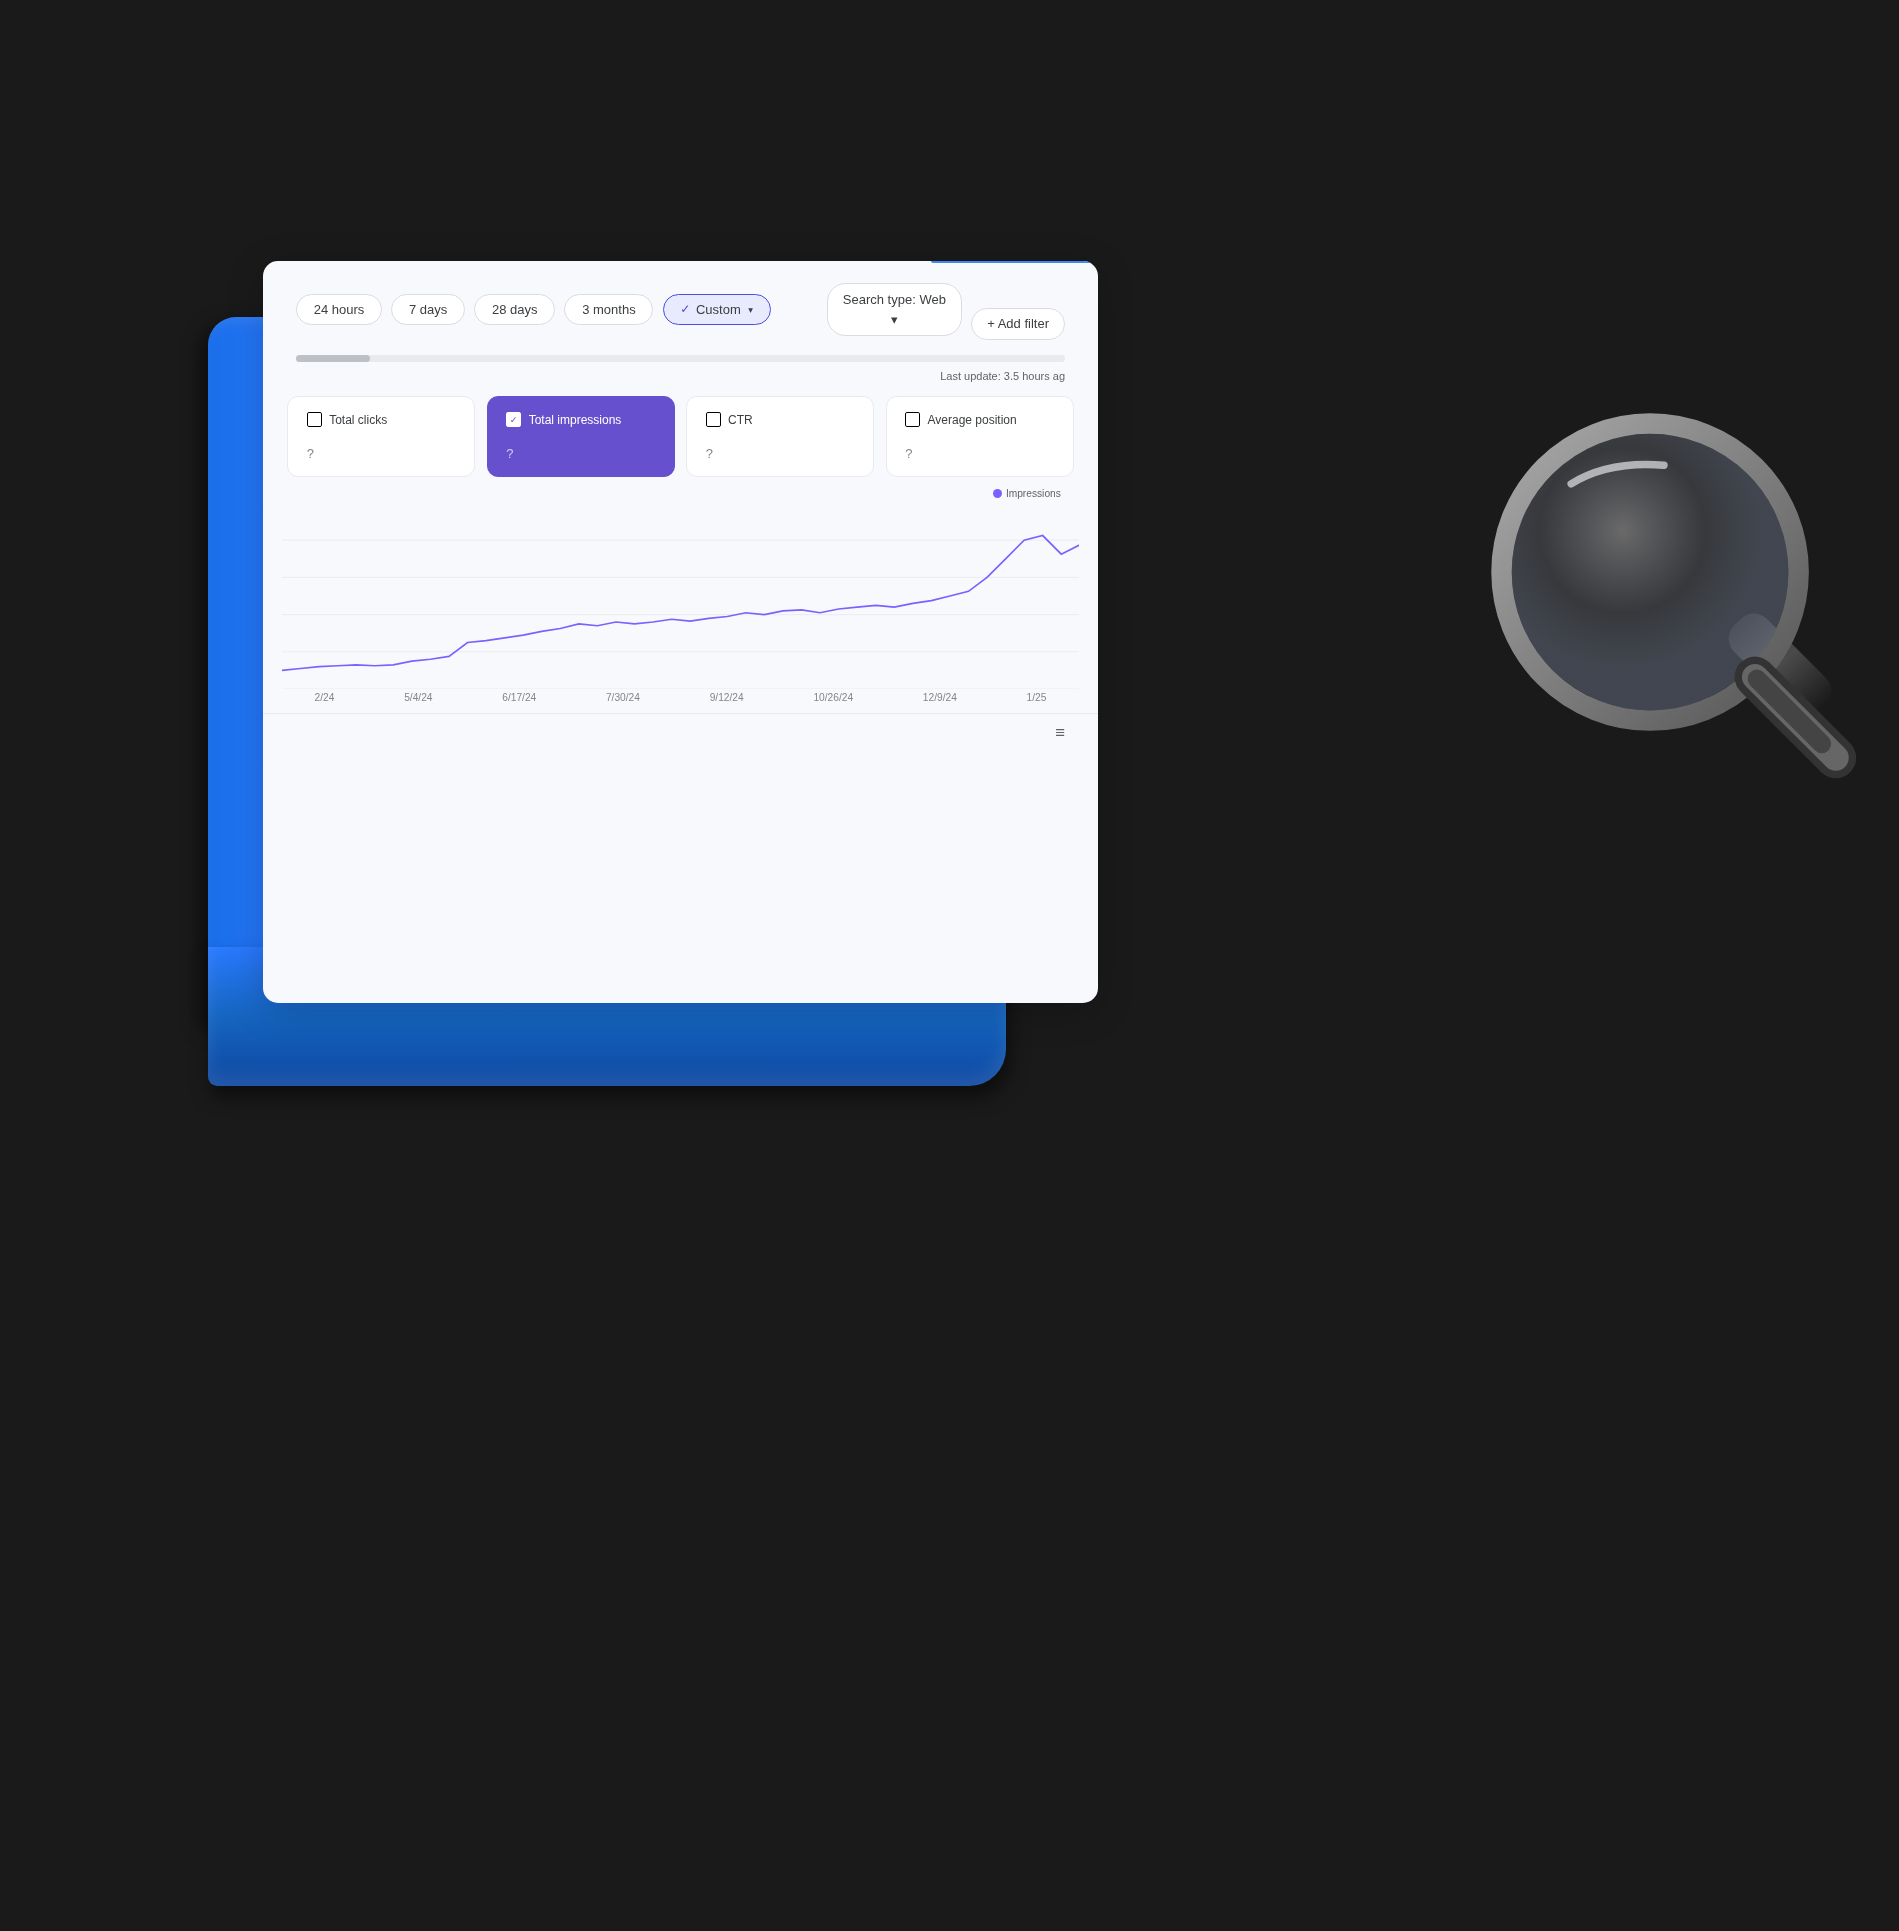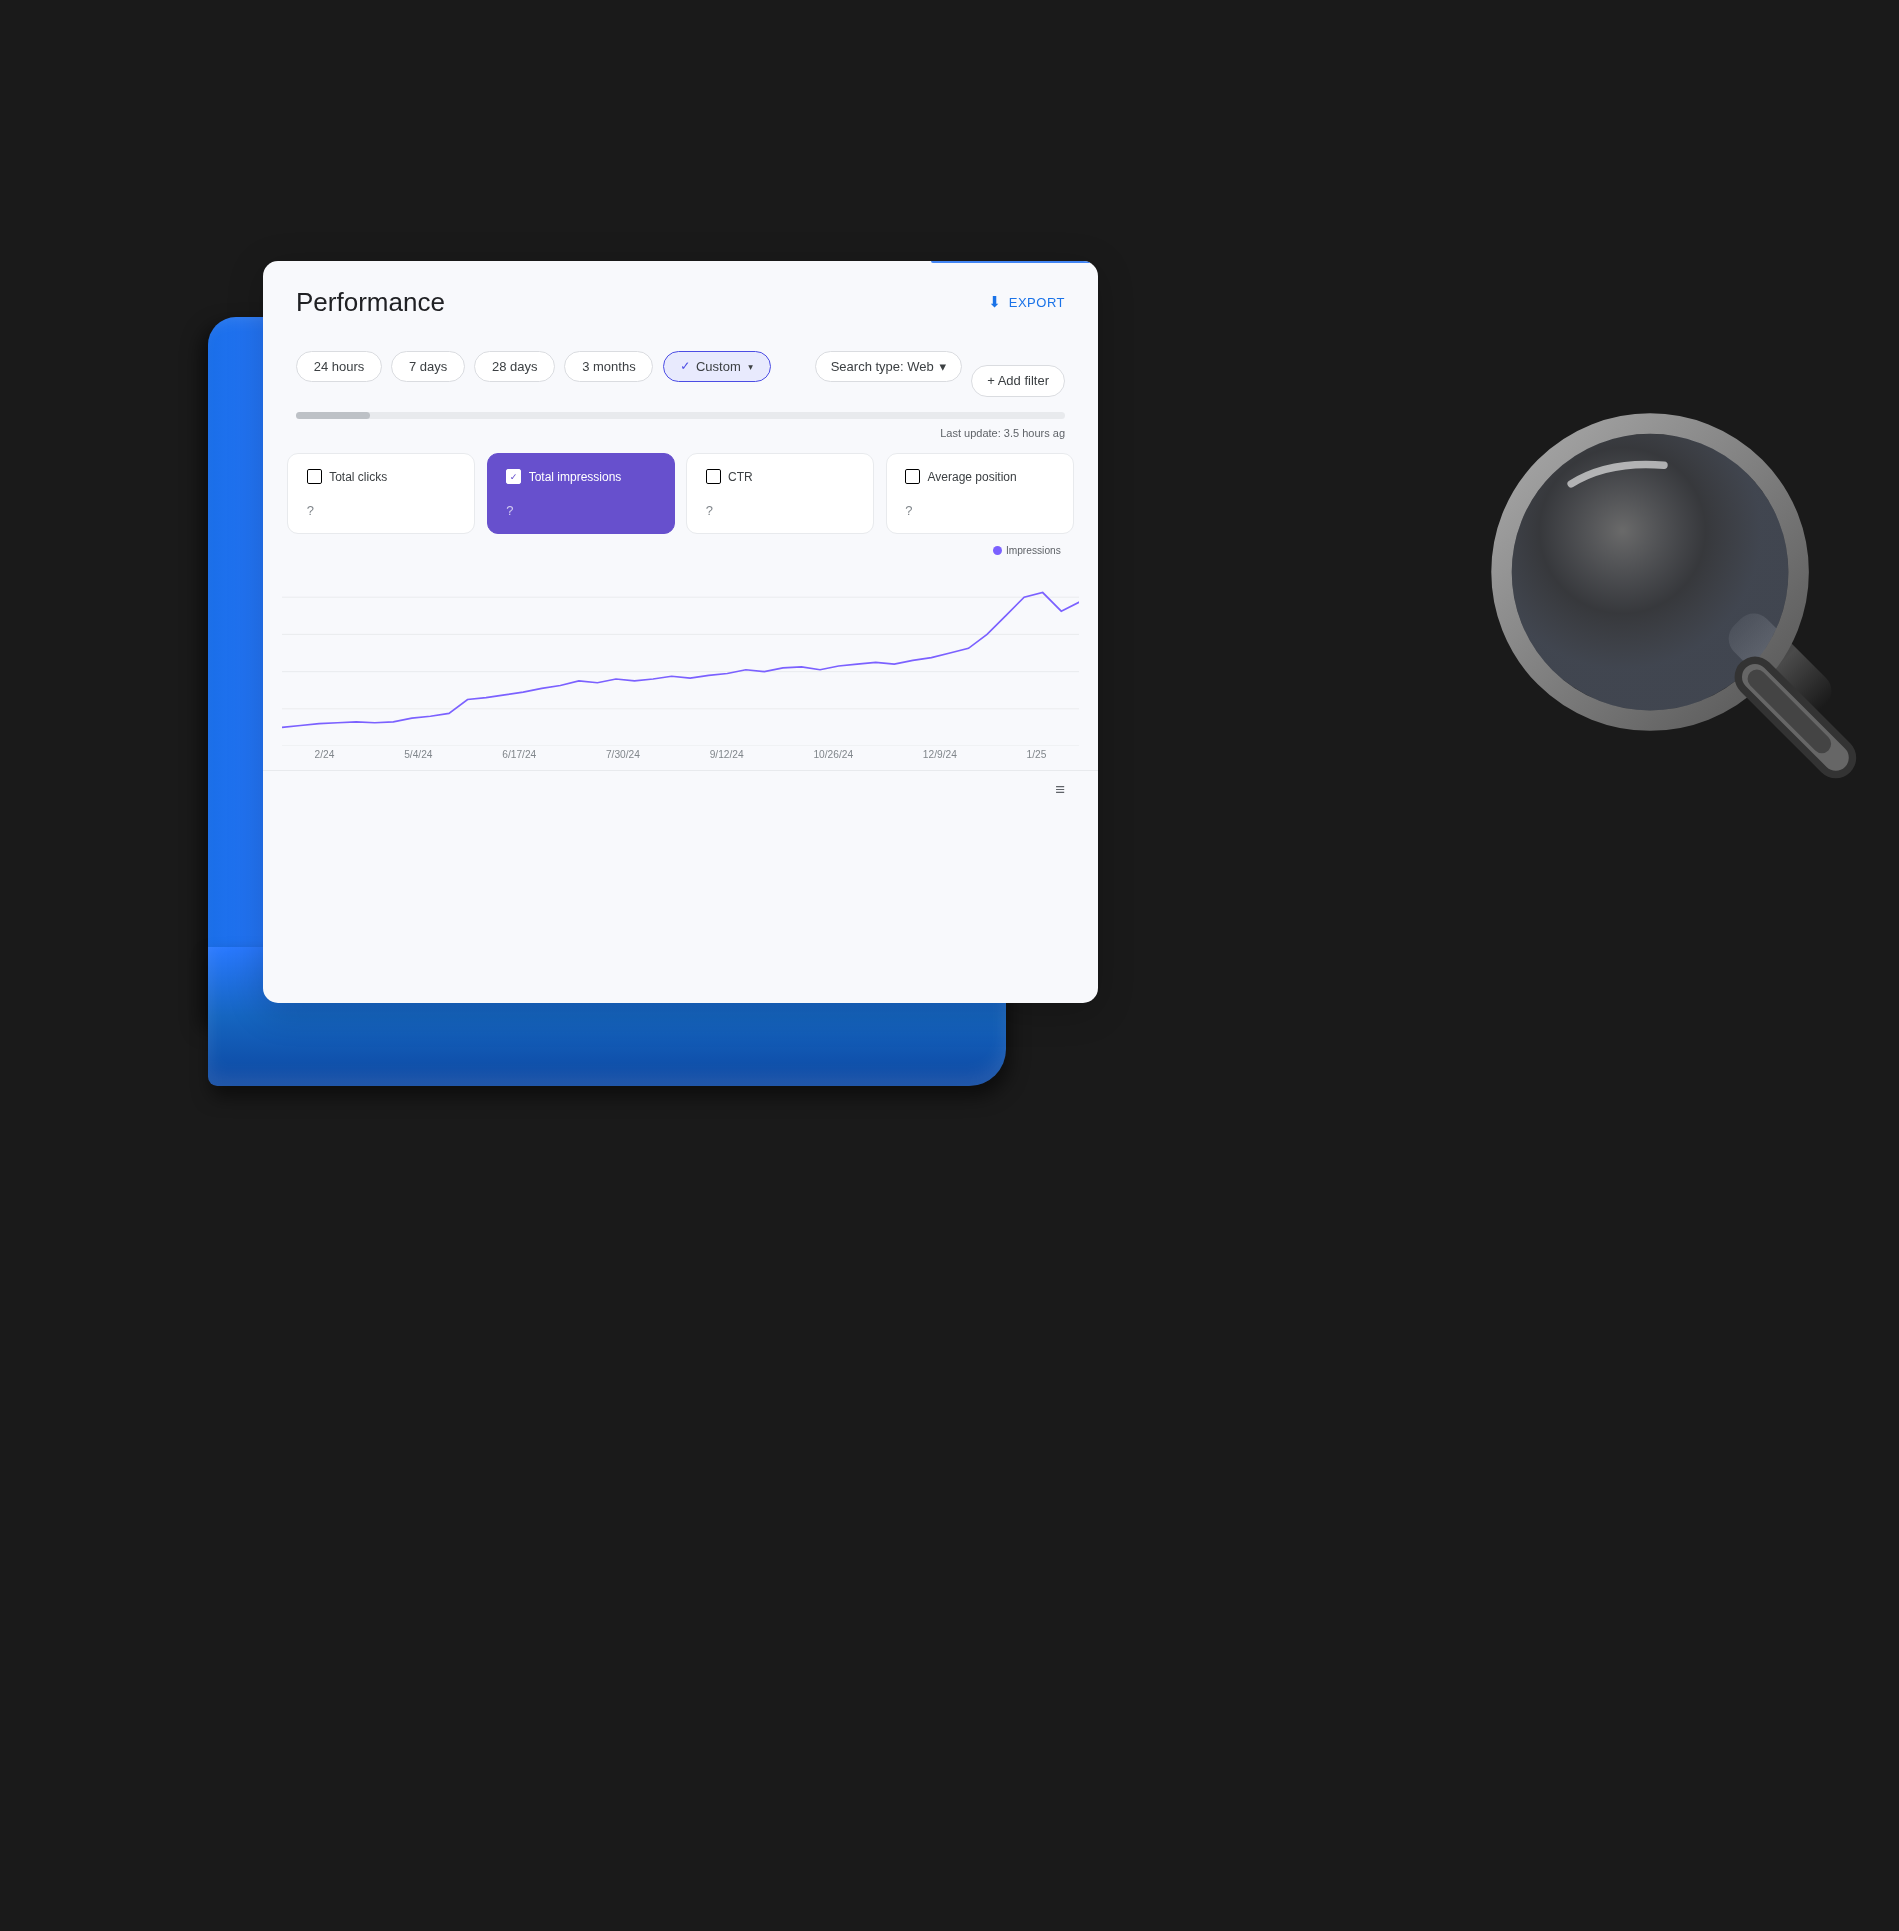--- a/index.html
+++ b/index.html
@@ -134,20 +134,21 @@
       padding: 7.4px 15px;
       border: 1.4px solid #dadce0;
       border-radius: 18.6px;
       background: white;
       font-size: 13px;
       color: #3c4043;
       cursor: pointer;
       display: flex;
       align-items: center;
       gap: 5.6px;
+      flex-direction: column;
     }
 
     .add-filter-btn {
       padding: 7.4px 15px;
       border: 1.4px solid #dadce0;
       border-radius: 18.6px;
       background: white;
       font-size: 13px;
       color: #3c4043;
       cursor: pointer;
@@ -369,27 +370,20 @@
 
 <div class="scene">
 
   <div class="bracket-left"></div>
   <div class="bracket-bottom"></div>
 
   <div class="card">
 
     <div class="card-highlight"></div>
 
-    <div class="card-header">
-      <h1 class="page-title">Performance</h1>
-      <div class="export-btn">
-        <span class="export-icon">⬇</span>
-        <span>EXPORT</span>
-      </div>
-    </div>
 
     <div class="filter-bar">
       <button class="filter-btn">24 hours</button>
       <button class="filter-btn">7 days</button>
       <button class="filter-btn">28 days</button>
       <button class="filter-btn">3 months</button>
       <button class="filter-btn active dropdown">
         <span class="check">✓</span>
         <span>Custom</span>
         <span class="caret">▾</span>

